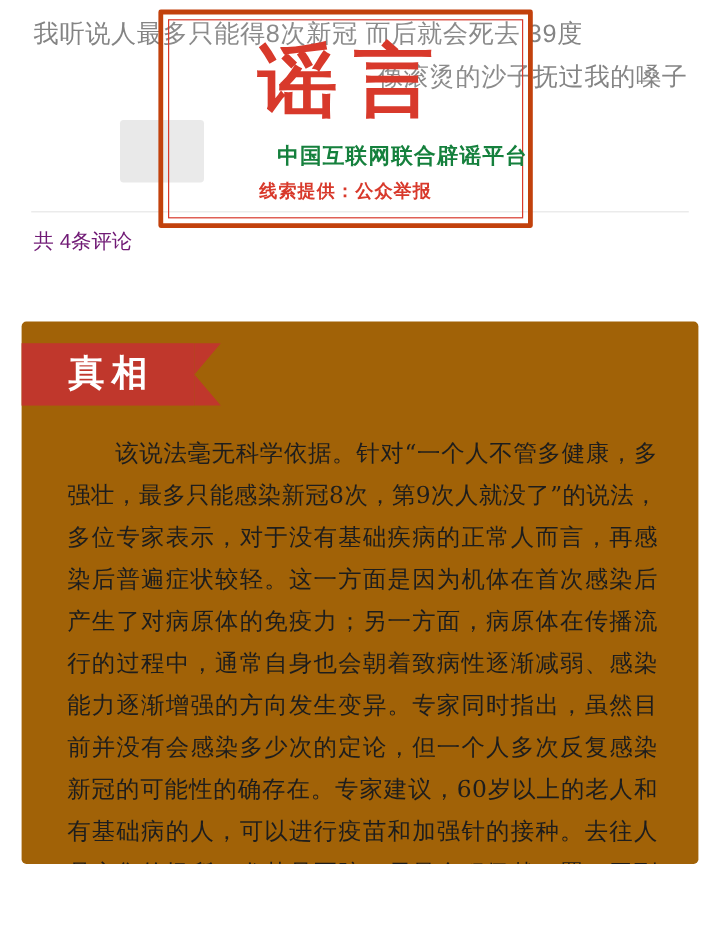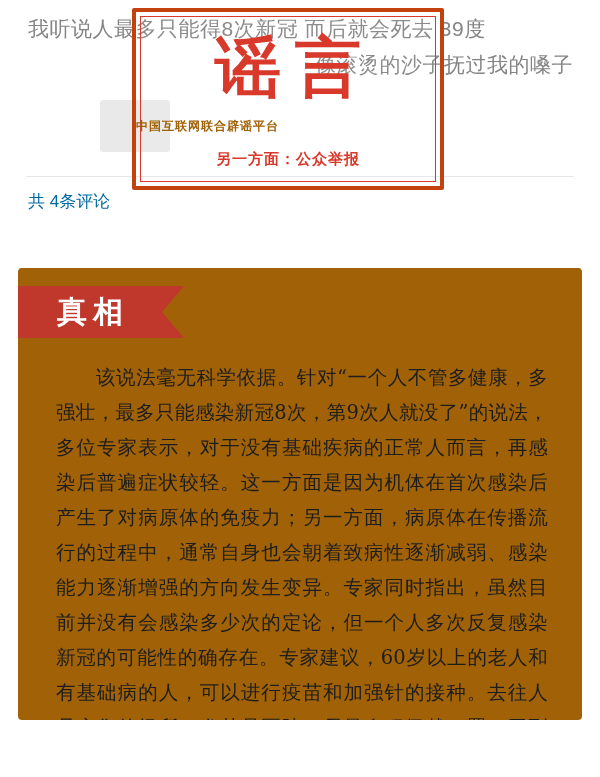--- a/index.html
+++ b/index.html
@@ -60,21 +60,21 @@
     top: 176px;
     width: 548px;
     height: 1px;
     background: #e6e6e6;
   }
   .comment-count {
     position: absolute;
     left: 28px;
     top: 190px;
     font-size: 17px;
-    color: #0369a1;
+    color: #701a75;
   }
 
   
   .stamp {
     position: absolute;
     left: 132px;
     top: 8px;
     width: 312px;
     height: 182px;
     border: 4px solid #c2410c;
@@ -100,24 +100,24 @@
     letter-spacing: 14px;
     color: #d8392b;
     line-height: 76px;
     text-indent: 14px;
   }
   .stamp-sub1 {
     position: absolute;
     left: 0;
     right: 0;
     top: 106px;
-    text-align: left;
-    font-size: 12px;
-    font-weight: bold;
-    color: #a16207;
+    text-align: right;
+    font-size: 18px;
+    font-weight: bold;
+    color: #15803d;
     letter-spacing: 1px;
   }
   .stamp-sub2 {
     position: absolute;
     left: 0;
     right: 0;
     top: 138px;
     text-align: center;
     font-size: 15px;
     font-weight: bold;
@@ -207,21 +207,21 @@
   <div class="post-text">我听说人最多只能得8次新冠 而后就会死去 39度</div>
   <div class="post-line2">像滚烫的沙子抚过我的嗓子</div>
   <div class="img-placeholder"></div>
   <div class="divider-line"></div>
   <div class="comment-count">共 4条评论</div>
 
   <div class="stamp">
     <div class="stamp-inner"></div>
     <div class="stamp-title">谣言</div>
     <div class="stamp-sub1">中国互联网联合辟谣平台</div>
-    <div class="stamp-sub2">另一方面：公众举报</div>
+    <div class="stamp-sub2">线索提供：公众举报</div>
   </div>
 </div>
 
 <div class="truth-card">
   <div class="truth-banner"></div>
   <div class="truth-banner-arrow"></div>
   <div class="truth-banner-label">真相</div>
   <div class="truth-body">该说法毫无科学依据。针对“一个人不管多健康，多强壮，最多只能感染新冠8次，第9次人就没了”的说法，多位专家表示，对于没有基础疾病的正常人而言，再感染后普遍症状较轻。这一方面是因为机体在首次感染后产生了对病原体的免疫力；另一方面，病原体在传播流行的过程中，通常自身也会朝着致病性逐渐减弱、感染能力逐渐增强的方向发生变异。专家同时指出，虽然目前并没有会感染多少次的定论，但一个人多次反复感染新冠的可能性的确存在。专家建议，60岁以上的老人和有基础病的人，可以进行疫苗和加强针的接种。去往人员密集的场所，尤其是医院，尽量全程佩戴口罩，回到家后及时洗手消毒。</div>
 </div>
 

